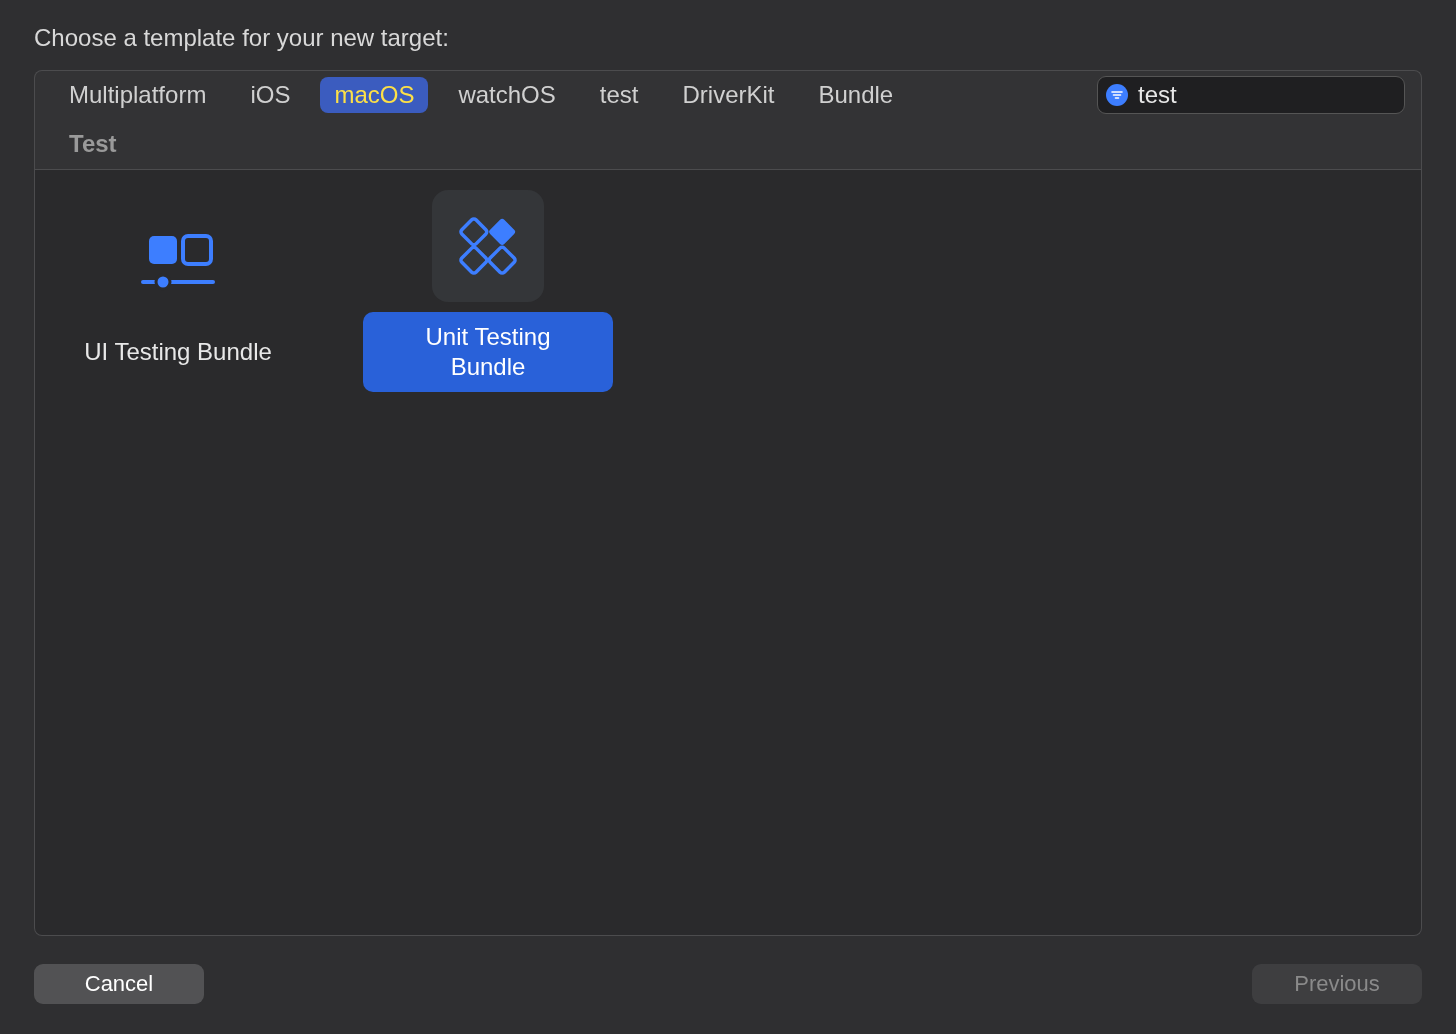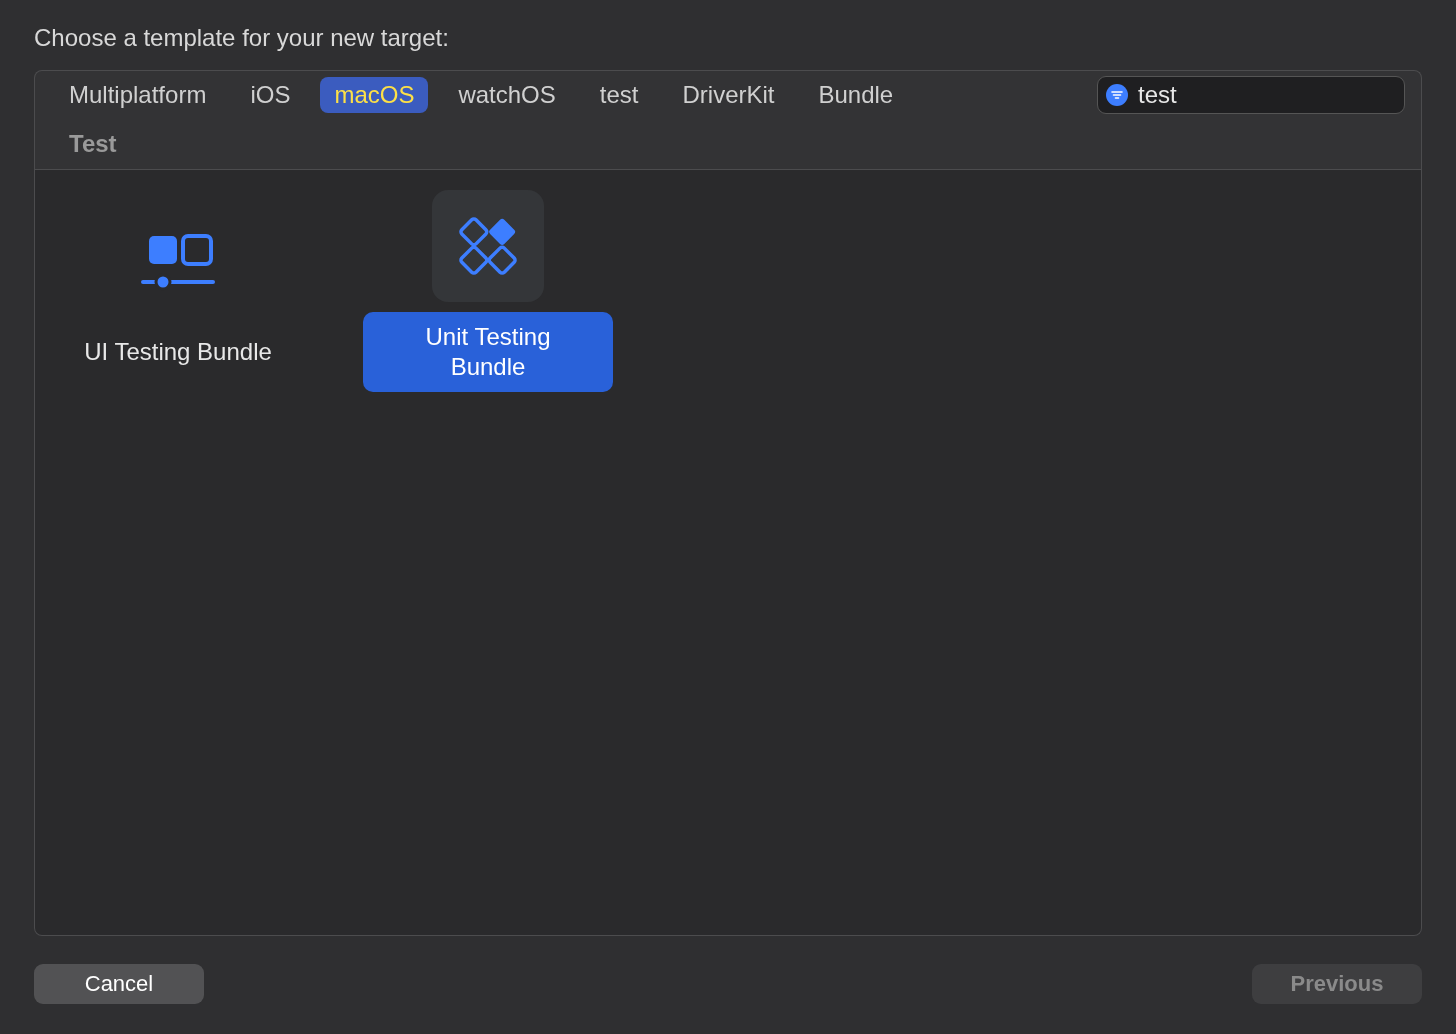--- a/index.html
+++ b/index.html
@@ -133,21 +133,21 @@
   .spacer{flex:1}
   .btn{
     min-width:170px;height:40px;
     border-radius:9px;border:none;
     font-size:22px;
     display:flex;align-items:center;justify-content:center;
     cursor:default;
     color:#fff;
   }
   .btn-default{background:var(--btn-bg);}
-  .btn-disabled{background:var(--btn-bg-disabled);color:var(--btn-text-disabled);font-weight:bold;}
+  .btn-disabled{background:var(--btn-bg-disabled);color:var(--btn-text-disabled);}
   .btn-primary{background:var(--accent);}
 </style>
 </head>
 <body>
 
 <div class="window">
 
   <div class="title">Choose a template for your new target:</div>
 
   <div class="toolbar">

